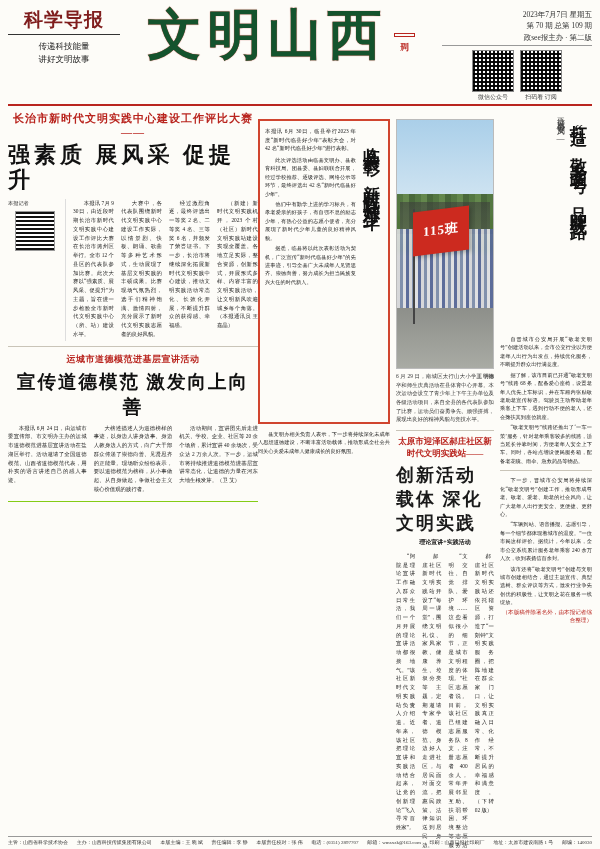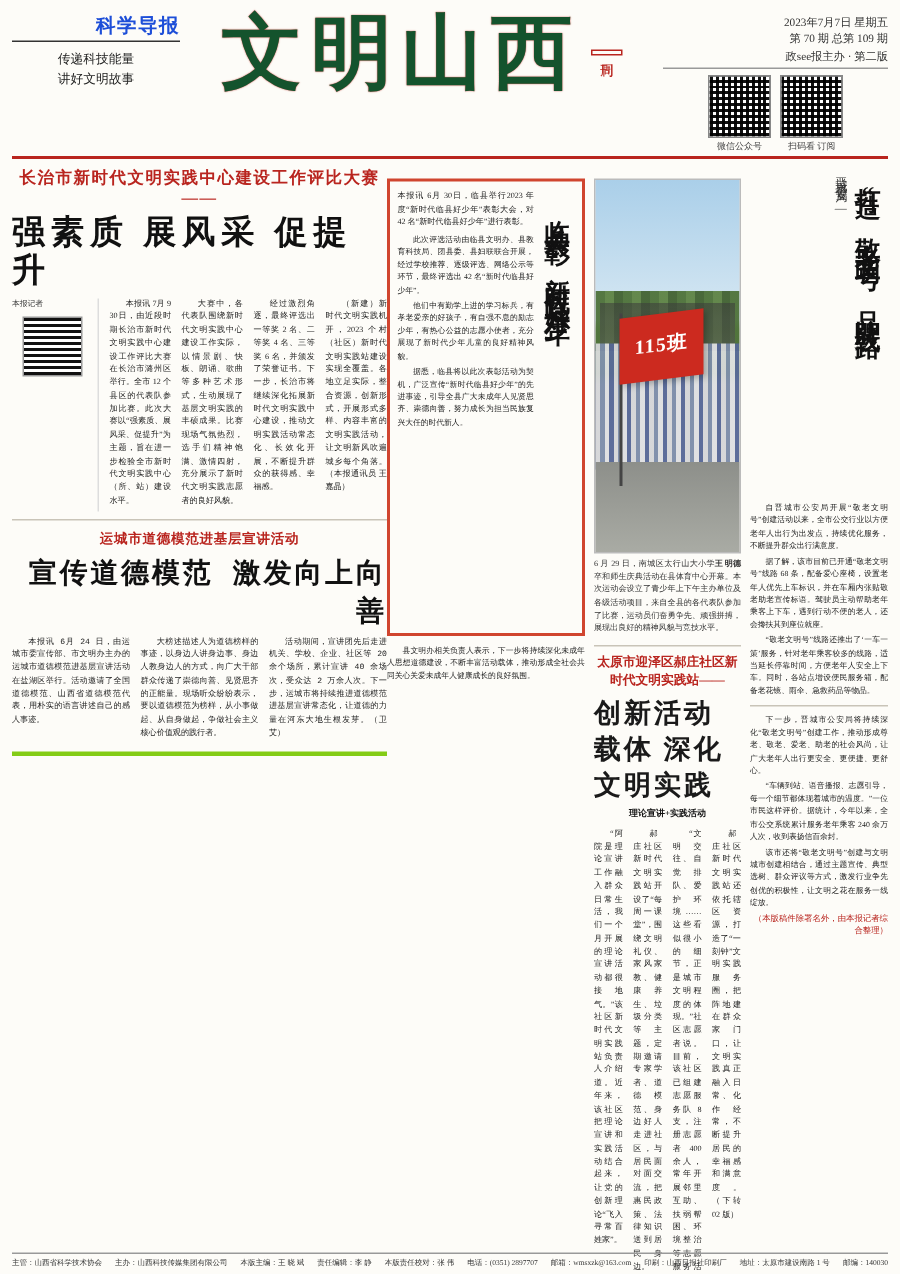--- a/index.html
+++ b/index.html
@@ -25,26 +25,26 @@
     border-bottom:2px solid #b9251f;
     padding-bottom:4px;
     height:100px;
   }
   .mast-left {
     width:112px; flex:none;
     padding-top:4px;
   }
   .mast-logo {
     font-family:"Liberation Serif", serif;
-    font-size:13px; font-weight:bold; color:#1d4ed8;
+    font-size:19px; font-weight:bold; color:#7f1d1d;
     letter-spacing:1px;
     line-height:1.1;
     border-bottom:1px solid #333;
     padding-bottom:3px;
-    text-align:right;
+    text-align:center;
   }
   .mast-slogan {
     margin-top:5px; font-size:8.5px; color:#222; line-height:1.5;
     text-align:center;
   }
   .mast-center {
     flex:1; text-align:center; position:relative;
     padding-top:2px;
   }
   .mast-title {
@@ -111,23 +111,23 @@
   }
   .mini-qr {
     width:40px;height:40px;margin:4px auto;
     background:
       repeating-linear-gradient(0deg,#111 0 2px,#fff 2px 4px),
       repeating-linear-gradient(90deg,#111 0 2px,#fff 2px 4px);
     border:1px solid #999;
   }
 
   
-  .art2 { margin-top:6px; border-bottom:3px solid #84cc16; padding-bottom:5px;font-family:Liberation Mono, monospace; }
+  .art2 { margin-top:6px; border-bottom:1px solid #84cc16; padding-bottom:5px; }
   .art2-kicker { text-align:center; font-size:9px; color:#b9251f; font-weight:bold; letter-spacing:.5px; }
-  .art2-head { text-align:right; font-size:18.5px; font-weight:bold; letter-spacing:2px; margin-top:3px; color:#111;}
+  .art2-head { text-align:center; font-size:18.5px; font-weight:bold; letter-spacing:2px; margin-top:3px; color:#111;}
   .art2-cols { display:flex; gap:7px; margin-top:5px; }
   .art2-cols .c { flex:1; }
 
   
   .redbox {
     border:2px solid #d0452f;
     padding:6px 5px;
     height:305px;
     position:relative;
     margin-top:6px;

